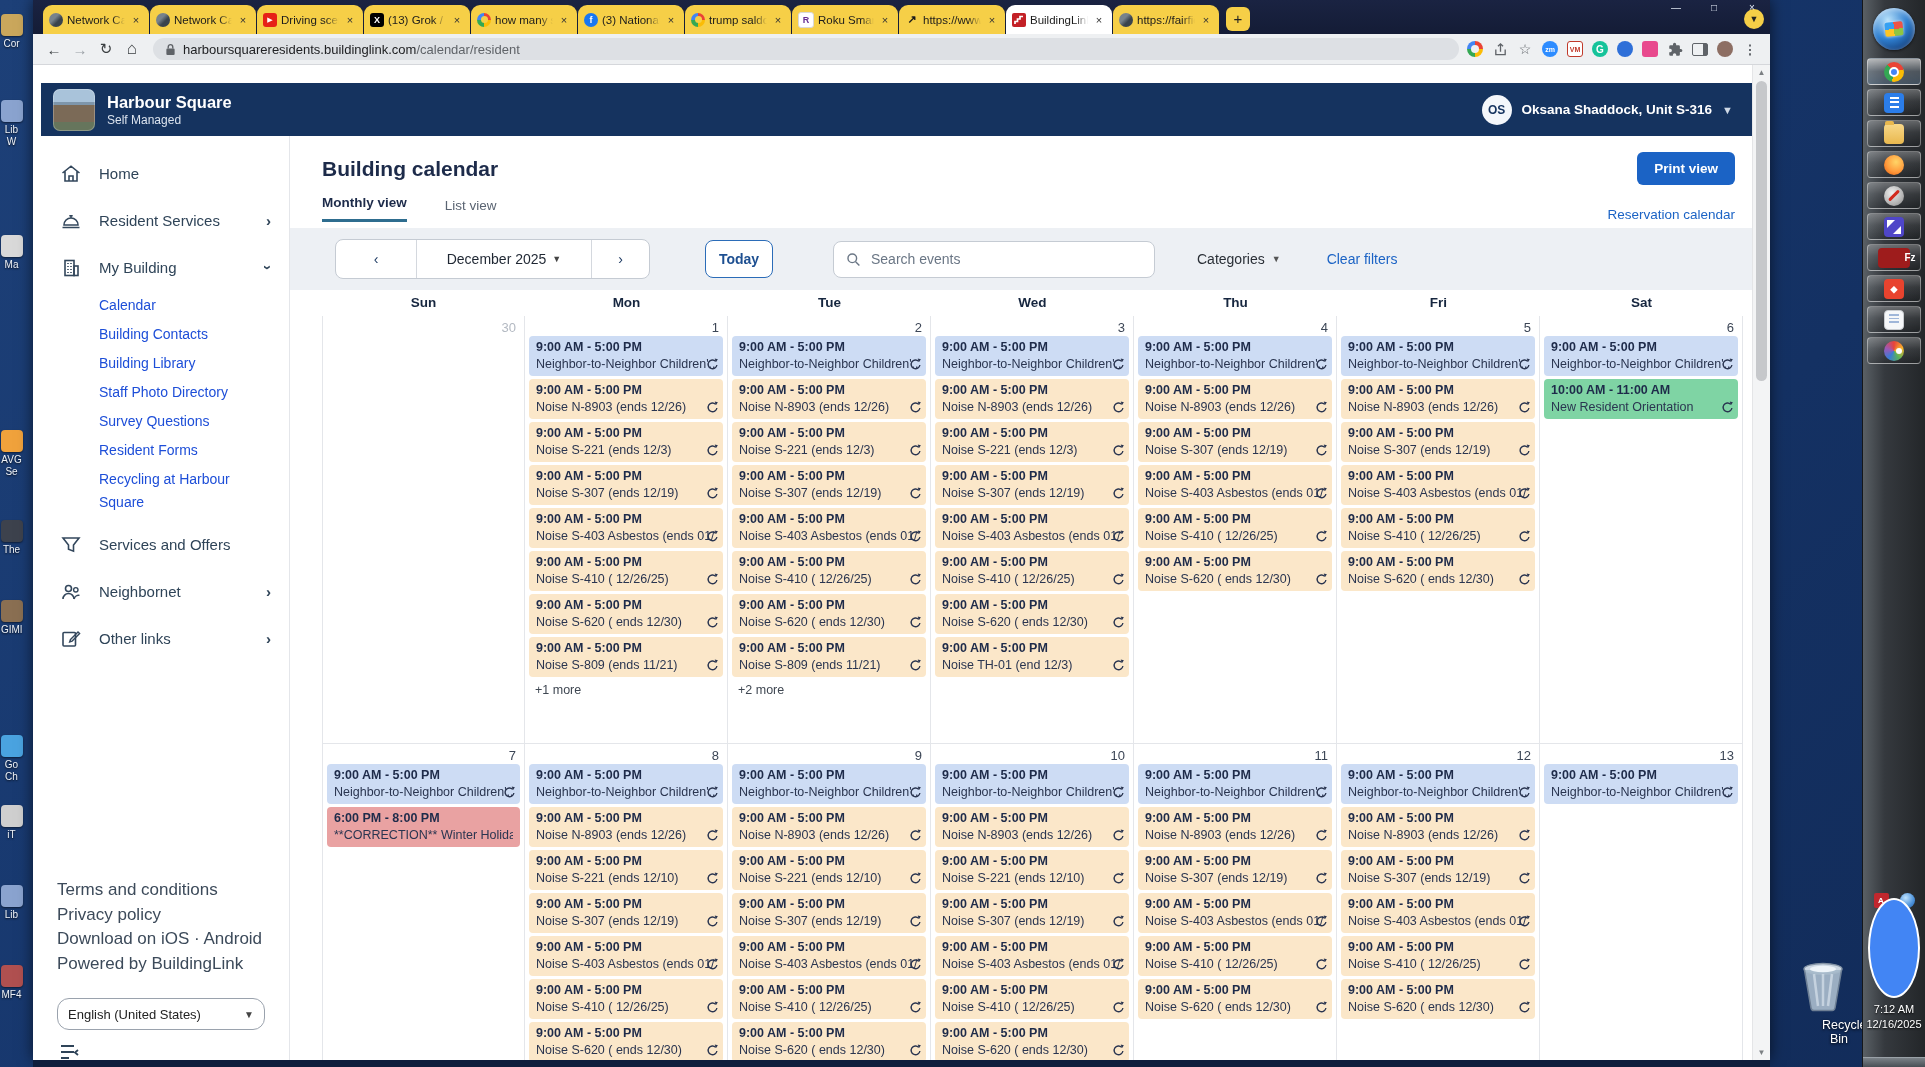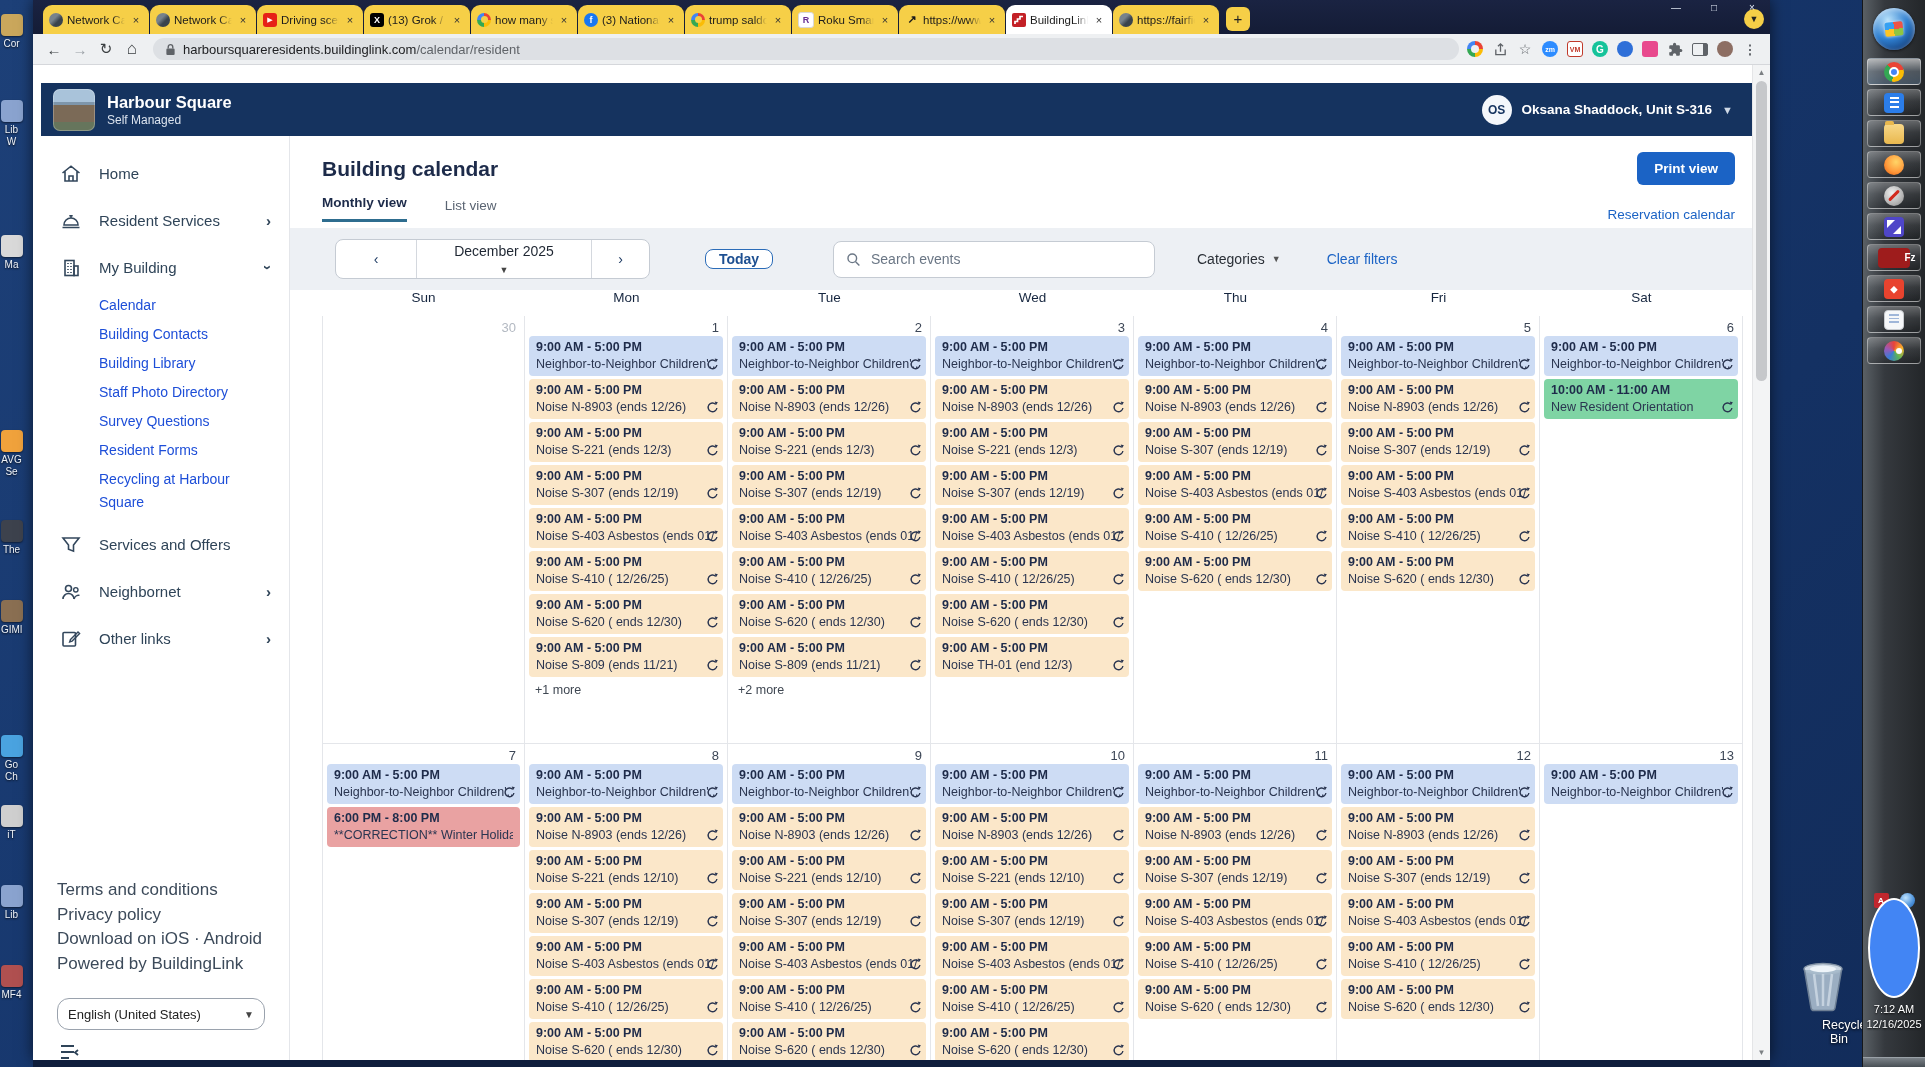--- a/index.html
+++ b/index.html
@@ -100,36 +100,36 @@
     padding:9px 17px;}
   #viewtabs{display:flex;align-items:flex-end;padding:10px 18px 0 32px;}
   .vtab{margin-right:38px;padding-bottom:9px;font-size:13.5px;color:#5a6472;}
   .vtab.active{color:#1d2b4a;font-weight:bold;border-bottom:3px solid #2e6d8f;}
   #resvlink{margin-left:auto;color:#1b63c5;font-size:13.5px;}
 
   #caltoolbar{margin-top:6px;height:62px;background:#edf0f4;display:flex;align-items:center;padding-left:45px;}
   #navgrp{display:flex;background:#fff;border:1px solid #c5cbd3;border-radius:8px;height:38px;overflow:hidden;align-items:stretch;}
   #navgrp>div{display:flex;align-items:center;justify-content:center;}
   #prevbtn{width:80px;color:#1d3a63;font-size:14px;}
-  #monthsel{width:174px;border-left:1px solid #d4d8de;border-right:1px solid #d4d8de;font-size:14px;color:#1f2733;gap:6px;flex-direction:column;}
+  #monthsel{width:174px;border-left:1px solid #d4d8de;border-right:1px solid #d4d8de;font-size:14px;color:#1f2733;gap:6px;}
   #monthsel .caret{font-size:9px;color:#444;}
   #nextbtn{width:57px;color:#1d3a63;font-size:14px;}
-  #todaybtn{margin-left:55px;width:68px;height:20px;background:#fff;border:1px solid #2b6cb8;border-radius:8px;
+  #todaybtn{margin-left:55px;width:68px;height:38px;background:#fff;border:1px solid #2b6cb8;border-radius:8px;
     color:#1d4f91;font-size:14px;font-weight:bold;display:flex;align-items:center;justify-content:center;box-sizing:border-box;}
   #searchbox{margin-left:60px;width:322px;height:37px;background:#fff;border:1px solid #c5cbd3;border-radius:8px;
     display:flex;align-items:center;padding:0 12px;box-sizing:border-box;gap:8px;}
   #searchbox input{border:none;outline:none;flex:1;font-size:14px;color:#333;background:transparent;font-family:"Liberation Sans",sans-serif;}
   #searchbox input::placeholder{color:#6a7685;}
   #categories{margin-left:42px;font-size:14px;color:#2a2f36;display:flex;align-items:center;gap:7px;}
   #categories .caret{font-size:9px;color:#555;}
   #clearfilters{margin-left:46px;color:#1b63c5;font-size:14px;}
 
   
   #calgrid{display:grid;grid-template-columns:repeat(7,1fr);margin-left:32px;width:1421px;}
-  .dhead{height:26px;text-align:center;font-weight:normal;font-size:13.5px;color:#16263f;box-sizing:border-box;}
+  .dhead{height:26px;text-align:center;font-weight:bold;font-size:13.5px;color:#16263f;padding-top:5px;box-sizing:border-box;}
   .cell{border-right:1px solid #e4e6ea;overflow:hidden;box-sizing:border-box;}
   .cell.c0{border-left:1px solid #e4e6ea;}
   .cell.w1{height:427px;}
   .cell.w2{height:326px;border-top:1px solid #e4e6ea;}
   .date{text-align:right;padding:4px 8px 1px;font-size:13px;color:#3c4656;height:15px;line-height:15px;}
   .date.dim{color:#b3b9c2;}
   .event{position:relative;margin:0 4px 3px;padding:3px 7px;border-radius:4px;overflow:hidden;}
   .ev-time{font-weight:bold;font-size:12.5px;color:#1e2b4a;line-height:17px;white-space:nowrap;overflow:hidden;}
   .ev-name{font-size:12.5px;color:#2a3550;line-height:17px;white-space:nowrap;overflow:hidden;padding-right:13px;}
   .recur{position:absolute;right:4px;bottom:5px;line-height:0;}

